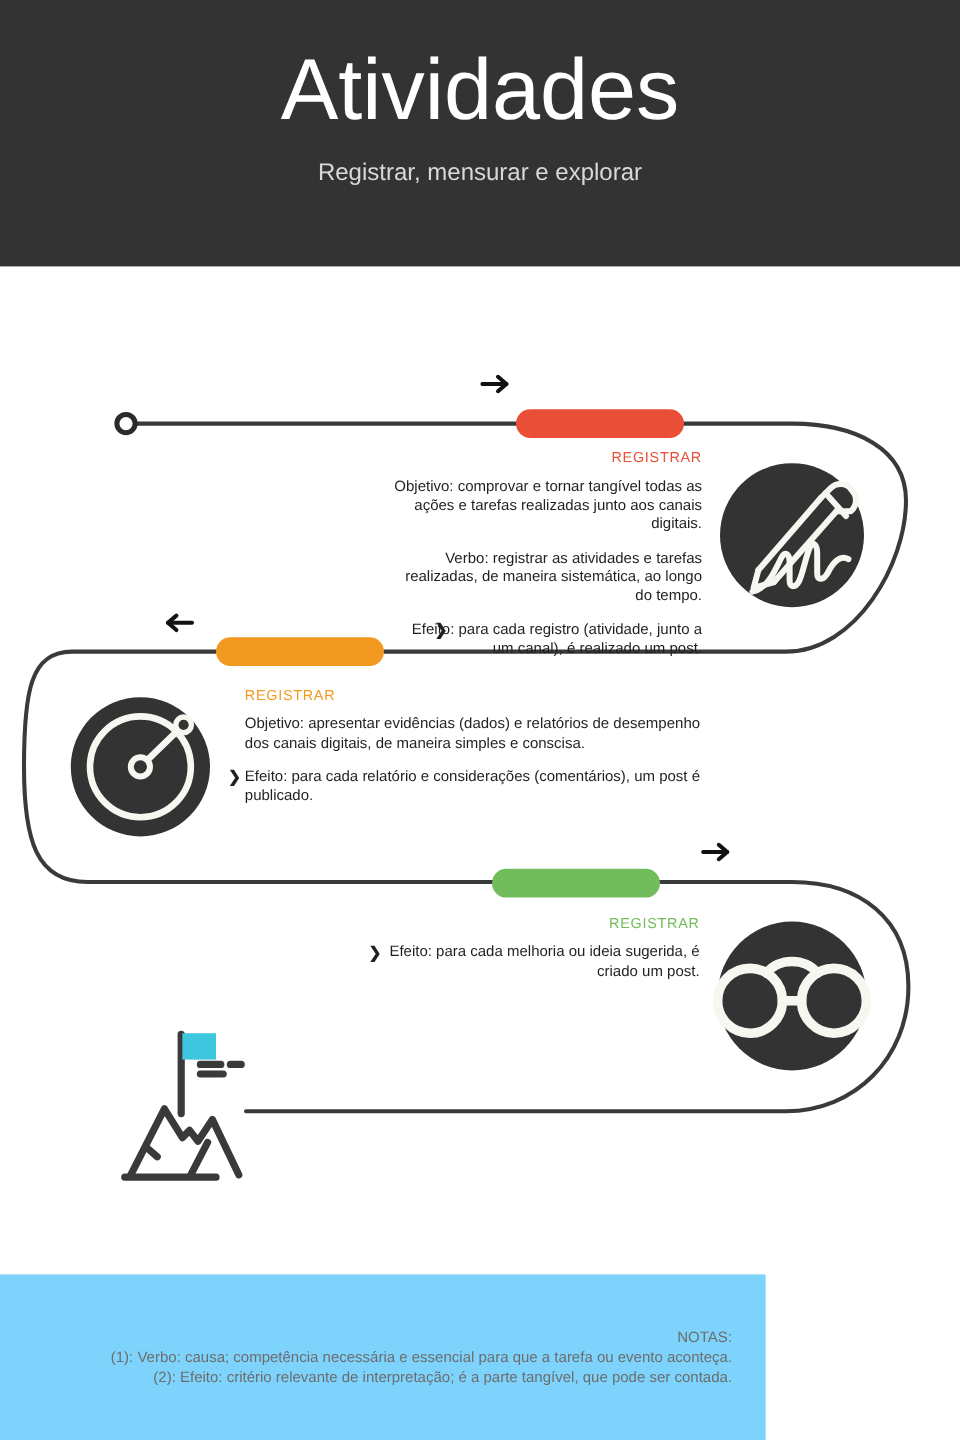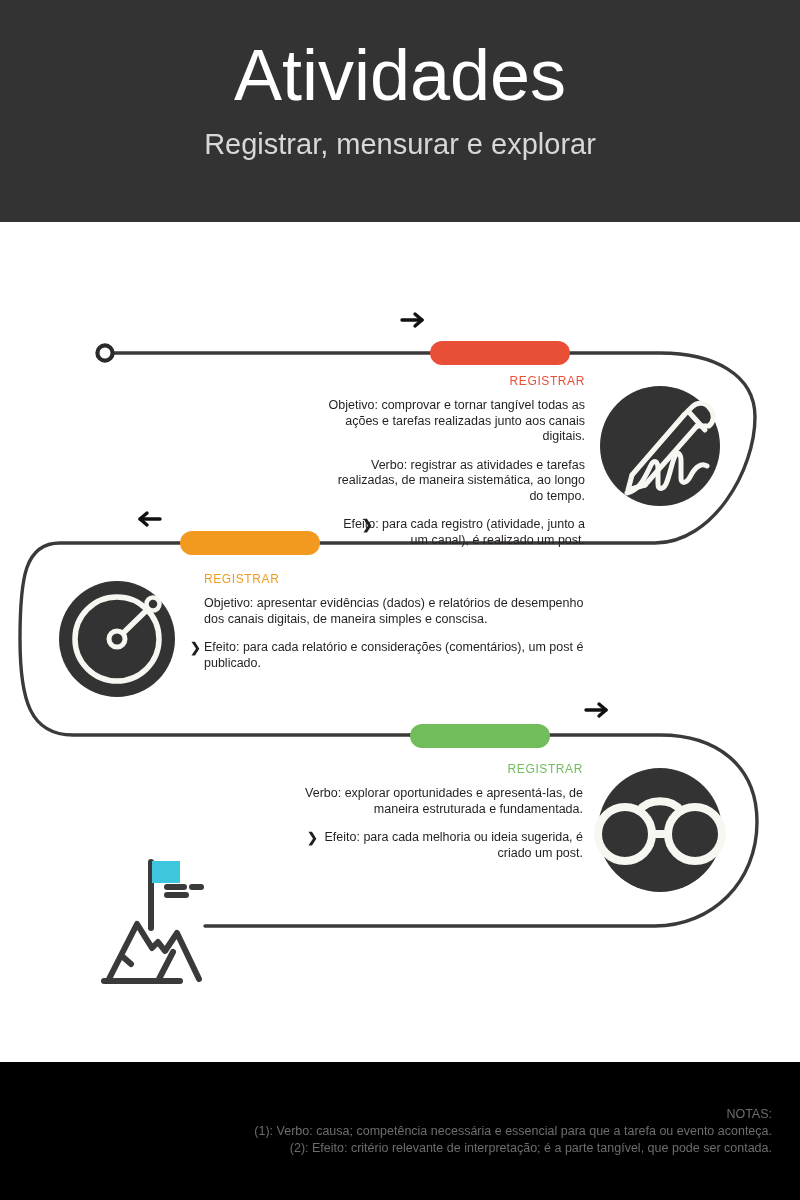--- a/index.html
+++ b/index.html
@@ -31,21 +31,21 @@
     font-size: 72px;
     font-weight: 400;
     color: #ffffff;
     letter-spacing: 0px;
     line-height: 82px;
   }
   #header-subtitle {
     position: absolute;
     left: 0; top: 124px;
     width: 800px;
-    font-size: 29px;
+    font-size: 20px;
     font-weight: 400;
     color: #d8d8d8;
     line-height: 40px;
   }
 
   
   #flow {
     position: absolute;
     left: 0; top: 222px;
     width: 800px; height: 840px;
@@ -119,22 +119,22 @@
   #sec-explorar .chev {
     position: absolute;
     left: 2px;
     top: 0;
   }
 
   
   #footer {
     position: absolute;
     left: 0; top: 1062px;
-    width: 800px; height: 138px;
-    background: #000000;
+    width: 638px; height: 138px;
+    background: #7dd3fc;
   }
   #footer-inner {
     position: absolute;
     right: 28px;
     top: 44px;
     text-align: right;
     font-size: 12.5px;
     line-height: 17px;
     color: #6d6d6d;
   }
@@ -267,21 +267,20 @@
       <div class="para effect-row">
         <span class="chev">❯</span>
         <span>Efeito: para cada relatório e considerações (comentários), um post é publicado.</span>
       </div>
     </div>
   </div>
 
   <div class="section" id="sec-explorar">
     <div class="section-label">REGISTRAR</div>
     <div class="section-body">
-      <div class="para">Verbo: explorar oportunidades e apresentá-las, de maneira estruturada e fundamentada.</div>
       <div class="para effect-row">
         <span class="chev">❯</span>
         <span>Efeito: para cada melhoria ou ideia sugerida, é criado um post.</span>
       </div>
     </div>
   </div>
 
 </div>
 
 <div id="footer">

